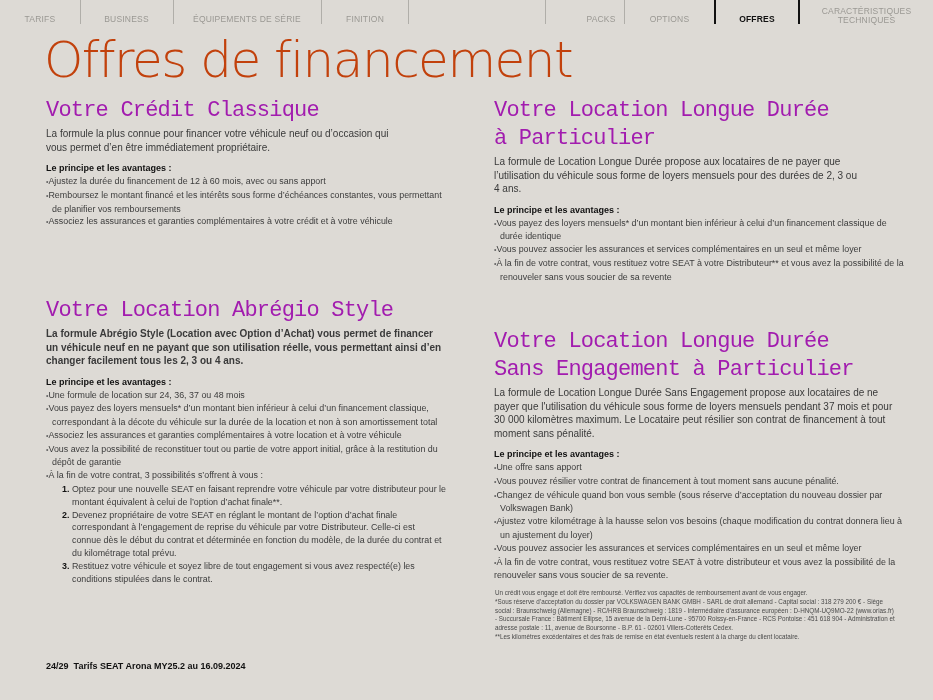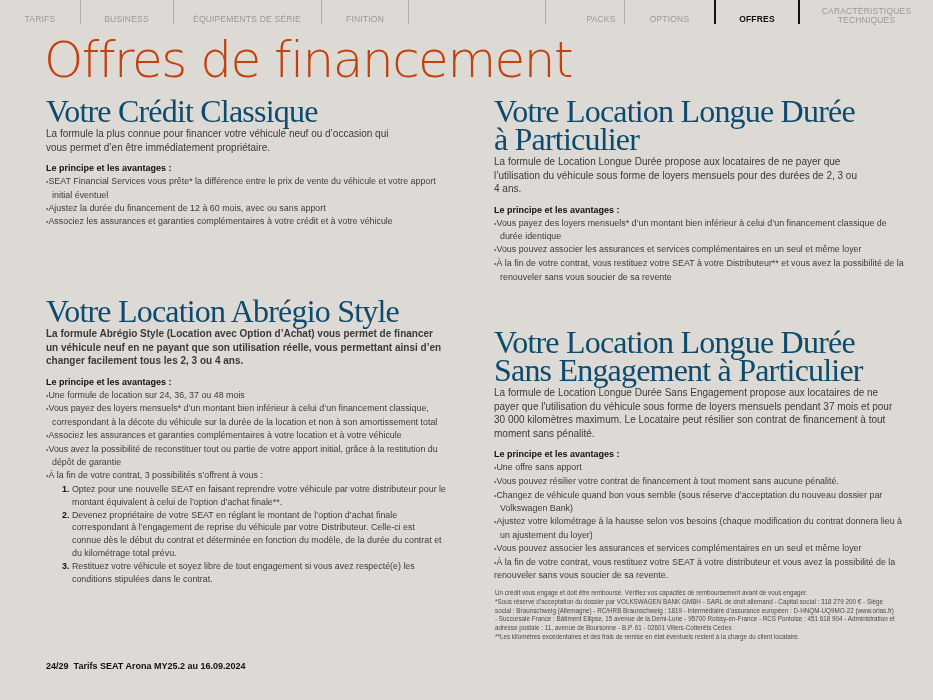--- a/index.html
+++ b/index.html
@@ -31,23 +31,23 @@
   .page-title {
     position: absolute; left: 44px; top: 30px;
     font-family: "DejaVu Sans", sans-serif;
     font-weight: 200; font-size: 50px; letter-spacing: -1.5px;
     color: #c2410c; line-height: 60px;
     -webkit-text-stroke: 0px;
     font-stretch: condensed;
   }
   .section { position: absolute; }
   .sec-title {
-    font-family: Liberation Serif, serif;
-    font-weight: 200; font-size: 32px; letter-spacing: -0.8px;
-    color: #0c4a6e; line-height: 28px; margin-bottom: 2px;
+    font-family: Liberation Mono, monospace;
+    font-weight: 200; font-size: 22px; letter-spacing: -0.8px;
+    color: #a21caf; line-height: 28px; margin-bottom: 2px;
   }
   .sec-intro {
     font-size: 10px; line-height: 13.5px; color: #3a3a3a;
     margin-bottom: 8px;
   }
   .sec-sub {
     font-size: 9px; font-weight: bold; color: #111; line-height: 12px;
     margin-bottom: 1px;
   }
   ul.bullets { list-style: none; }
@@ -112,22 +112,22 @@
     </div>
 </div>
 
 <h1 class="page-title">Offres de financement</h1>
 
 <div class="section" style="left:46px;top:97px;width:400px;">
   <h2 class="sec-title">Votre Crédit Classique</h2>
   <p class="sec-intro" style="width:360px;">La formule la plus connue pour financer votre véhicule neuf ou d’occasion qui vous permet d’en être immédiatement propriétaire.</p>
   <h3 class="sec-sub">Le principe et les avantages :</h3>
   <ul class="bullets">
-    <li>SEAT Financial Services vous prête* la différence entre le prix de vente du véhicule et votre apport initial éventuel</li>
     <li>Ajustez la durée du financement de 12 à 60 mois, avec ou sans apport</li>
+    <li>Remboursez le montant financé et les intérêts sous forme d’échéances constantes, vous permettant de planifier vos remboursements</li>
     <li>Associez les assurances et garanties complémentaires à votre crédit et à votre véhicule</li>
   </ul>
 </div>
 
 <div class="section" style="left:46px;top:297px;width:400px;">
   <h2 class="sec-title">Votre Location Abrégio Style</h2>
   <p class="sec-intro" style="width:396px;font-weight:bold;">La formule Abrégio Style (Location avec Option d’Achat) vous permet de financer un véhicule neuf en ne payant que son utilisation réelle, vous permettant ainsi d’en changer facilement tous les 2, 3 ou 4 ans.</p>
   <h3 class="sec-sub">Le principe et les avantages :</h3>
   <ul class="bullets">
     <li>Une formule de location sur 24, 36, 37 ou 48 mois</li>

